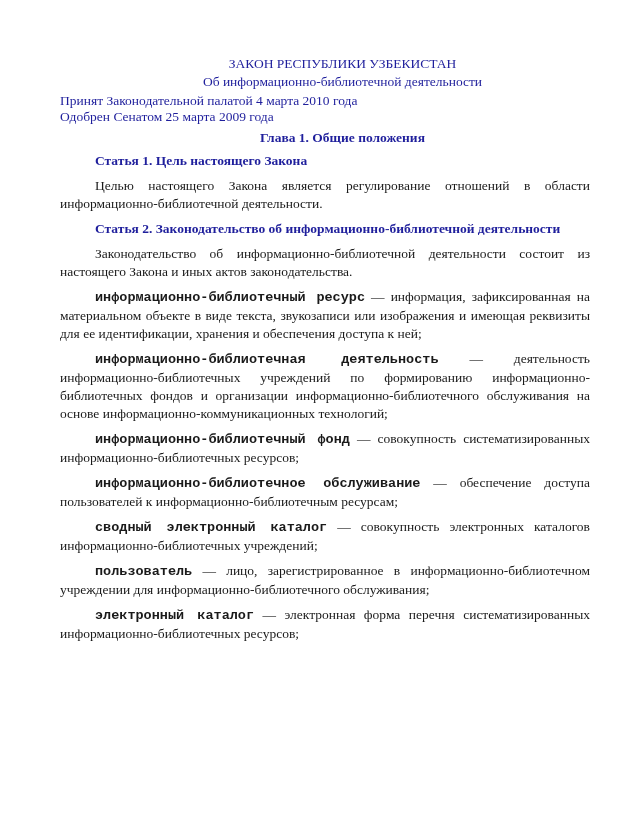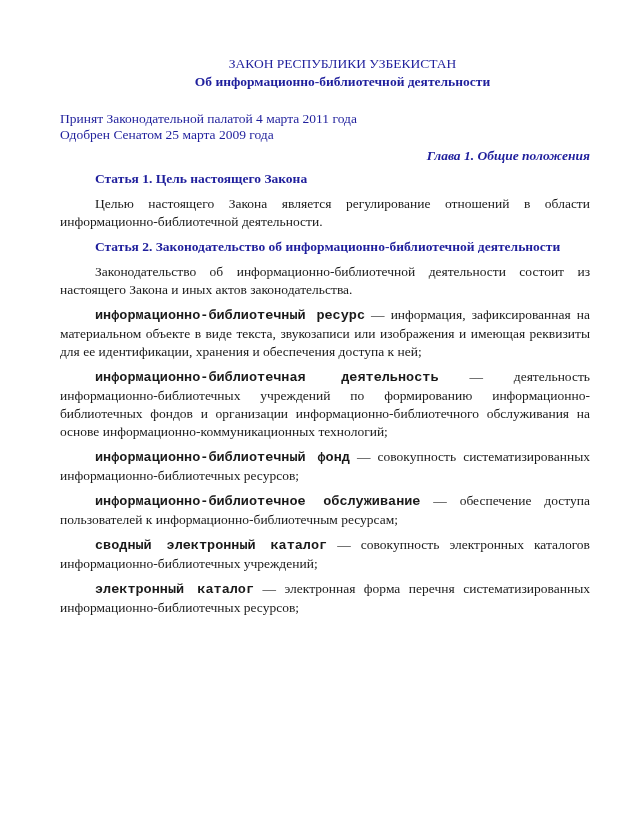--- a/index.html
+++ b/index.html
@@ -27,39 +27,38 @@
     text-indent: 35px;
     font-size: 13.5px;
     line-height: 18px;
   }
   .doc-subtitle {
     color: var(--heading-blue, #1f1f9c);
     text-align: center;
     text-indent: 35px;
     font-size: 13.5px;
     line-height: 18px;
-    font-weight: bold;
-    margin-bottom: 20px;
+    font-weight: normal;
+    margin-bottom: 2px;
   }
   .meta-line {
     color: var(--heading-blue, #1f1f9c);
     font-size: 13.5px;
     line-height: 16px;
     text-align: left;
   }
   .meta-block { margin-bottom: 4px; }
   .chapter-heading {
     color: var(--heading-blue, #1f1f9c);
-    text-align: right;
+    text-align: center;
     text-indent: 35px;
     font-size: 13.5px;
     line-height: 18px;
     font-weight: bold;
     margin-bottom: 5px;
-    font-style: italic;
   }
   .article-heading {
     color: var(--heading-blue, #1f1f9c);
     font-weight: bold;
     text-align: justify;
     text-indent: 35px;
     font-size: 13.5px;
     line-height: 18px;
     margin: 2px 0 7px 0;
   }
@@ -74,21 +73,21 @@
 </style>
 </head>
 <body style="--heading-blue: #1f1f9c; color: rgb(26, 26, 26); background: rgb(255, 255, 255);">
 
 <div class="page">
 
   <p class="doc-title">ЗАКОН РЕСПУБЛИКИ УЗБЕКИСТАН</p>
   <p class="doc-subtitle">Об информационно-библиотечной деятельности</p>
 
   <div class="meta-block">
-    <p class="meta-line">Принят Законодательной палатой 4 марта 2011 года</p>
+    <p class="meta-line">Принят Законодательной палатой 4 марта 2010 года</p>
     <p class="meta-line">Одобрен Сенатом 25 марта 2009 года</p>
   </div>
 
   <p class="chapter-heading">Глава 1. Общие положения</p>
 
   <p class="article-heading">Статья 1. Цель настоящего Закона</p>
   <p class="para">Целью настоящего Закона является регулирование отношений в области информационно-библиотечной деятельности.</p>
 
   <p class="article-heading">Статья 2.&nbsp;Законодательство об информационно-библиотечной деятельности</p>
   <p class="para">Законодательство об информационно-библиотечной деятельности состоит из настоящего Закона и иных актов законодательства.</p>
@@ -97,16 +96,17 @@
   <p class="para"><span class="term">информационно-библиотечный ресурс</span><span>&nbsp;— информация, зафиксированная на материальном объекте в виде текста, звукозаписи или изображения и имеющая реквизиты для ее идентификации, хранения и обеспечения доступа к ней;</span></p>
 
   <p class="para"><span class="term">информационно-библиотечная деятельность</span><span>&nbsp;— деятельность информационно-библиотечных учреждений по формированию информационно-библиотечных фондов и организации информационно-библиотечного обслуживания на основе информационно-коммуникационных технологий;</span></p>
 
   <p class="para"><span class="term">информационно-библиотечный фонд</span><span>&nbsp;— совокупность систематизированных информационно-библиотечных ресурсов;</span></p>
 
   <p class="para"><span class="term">информационно-библиотечное обслуживание</span><span>&nbsp;— обеспечение доступа пользователей к информационно-библиотечным ресурсам;</span></p>
 
   <p class="para"><span class="term">сводный электронный каталог</span><span>&nbsp;— совокупность электронных каталогов информационно-библиотечных учреждений;</span></p>
 
+  <p class="para"><span class="term">пользователь</span><span>&nbsp;— лицо, зарегистрированное в информационно-библиотечном учреждении для информационно-библиотечного обслуживания;</span></p>
 
   <p class="para"><span class="term">электронный каталог</span><span>&nbsp;— электронная форма перечня систематизированных информационно-библиотечных ресурсов;</span></p>
 
 </div>
 
 </body></html>

